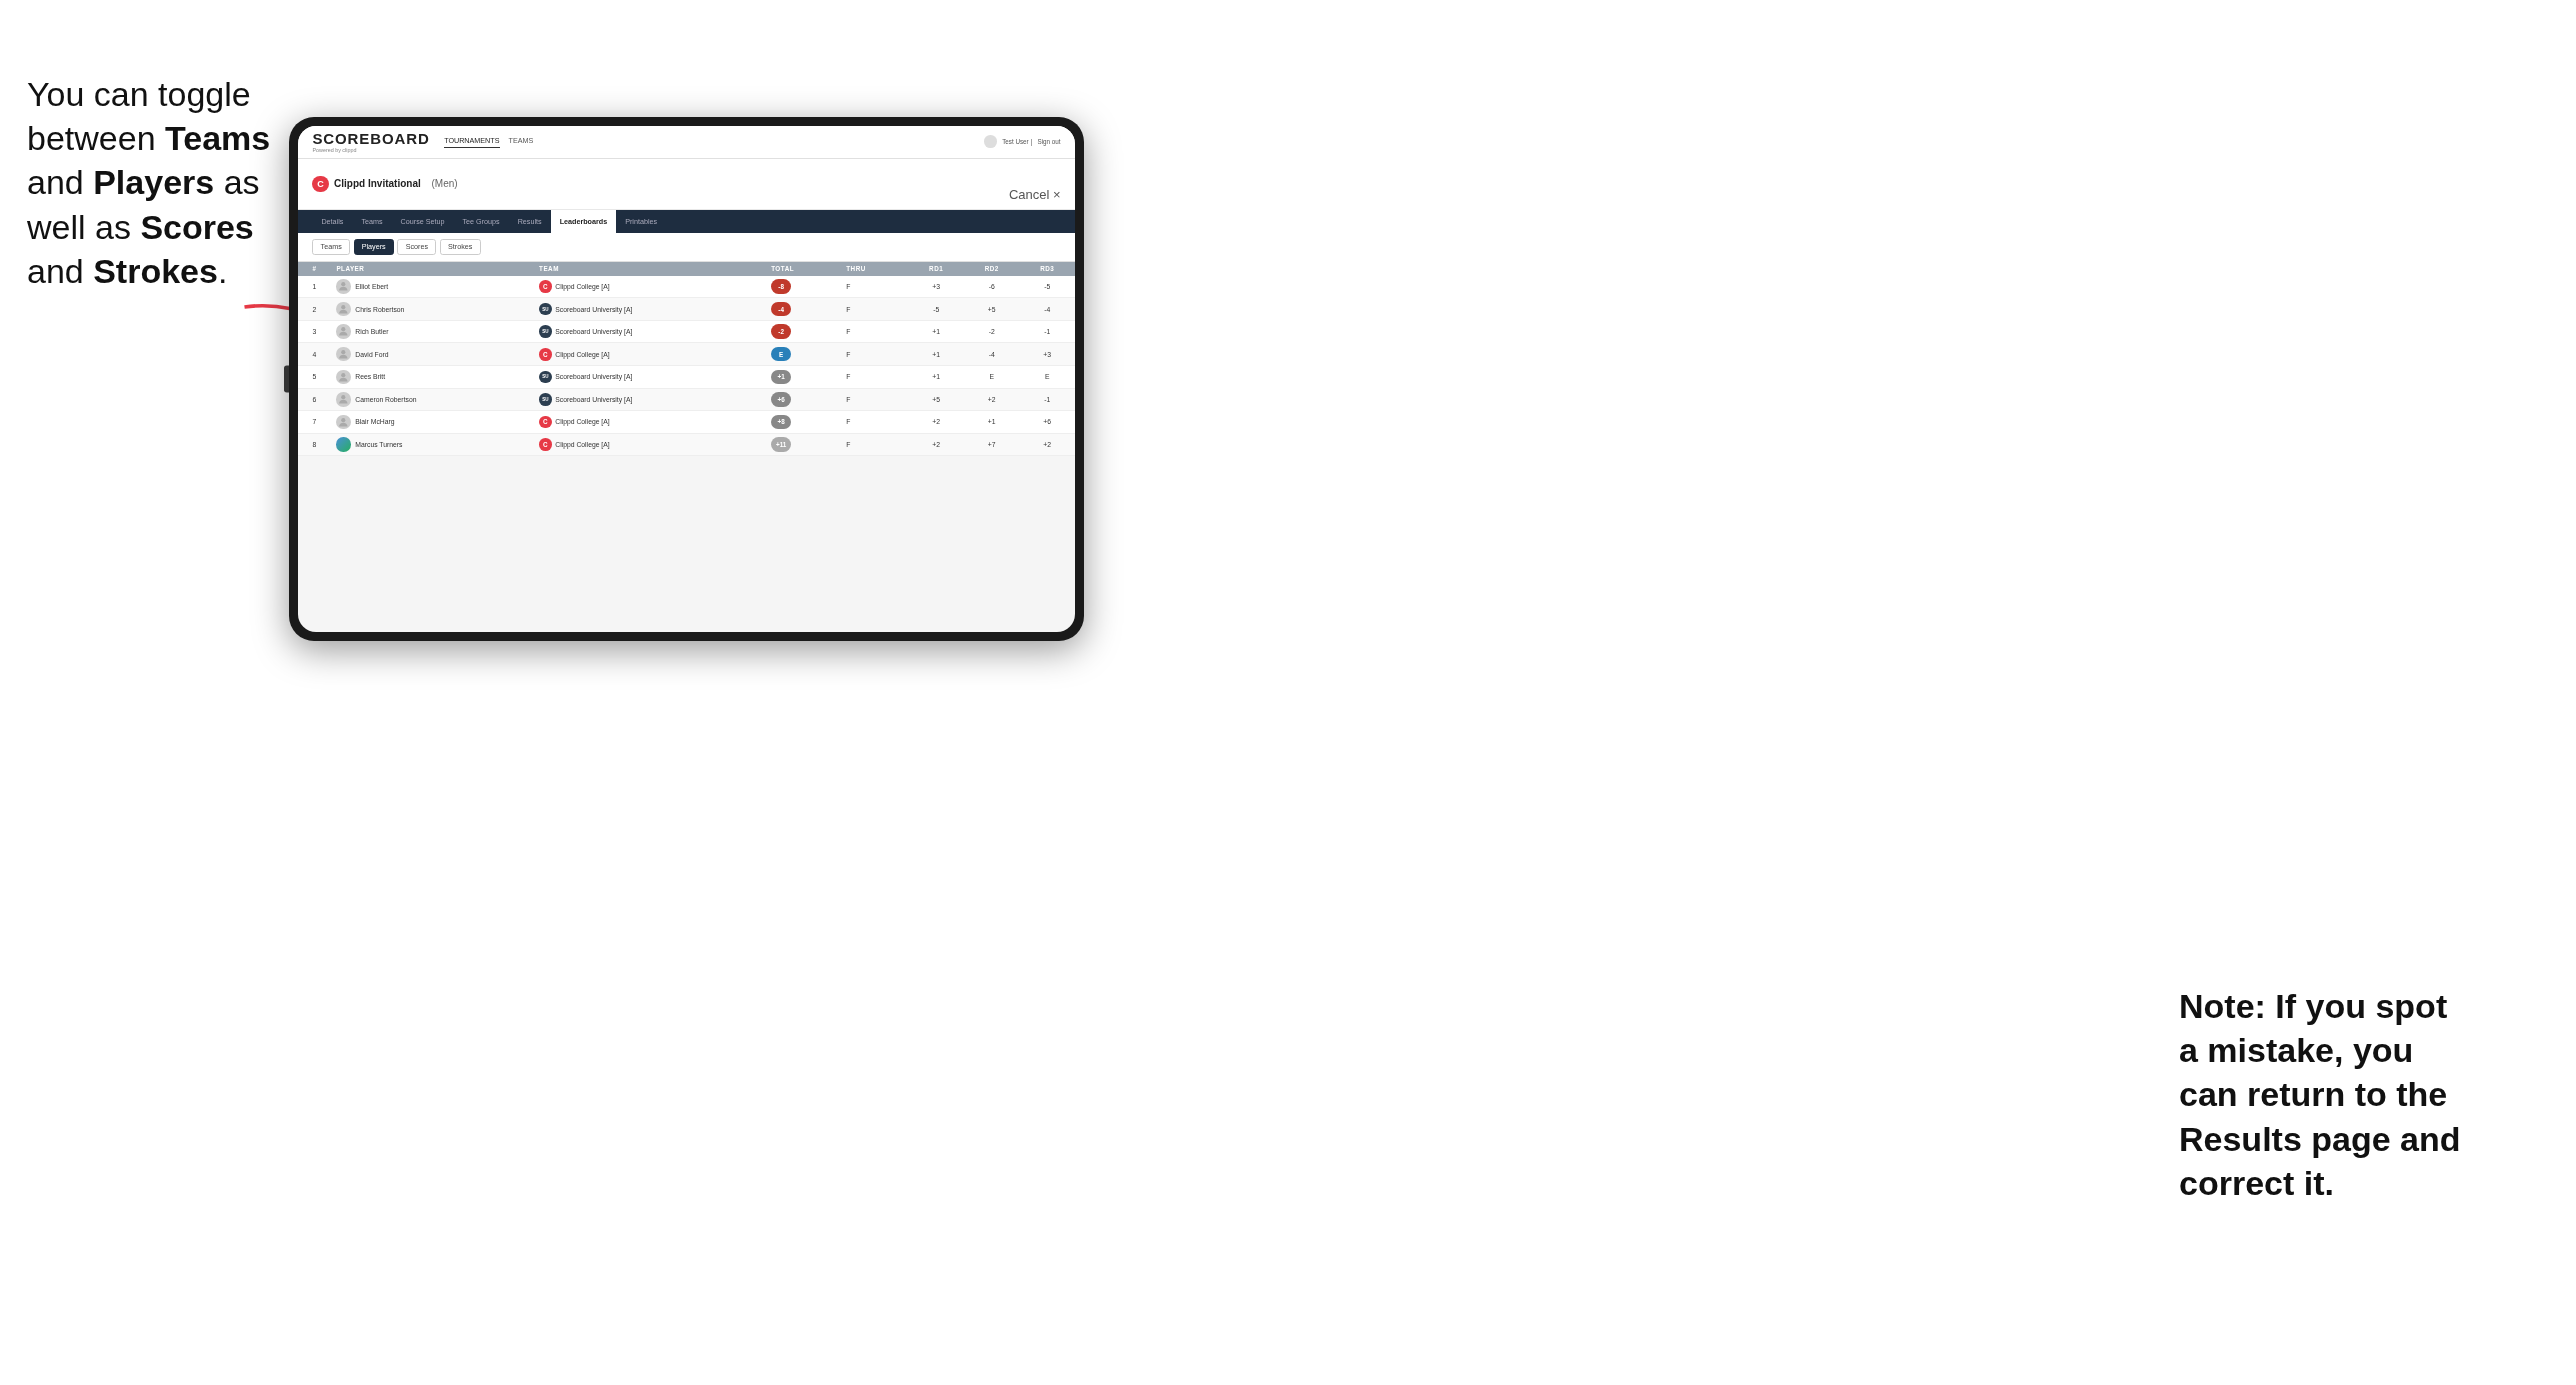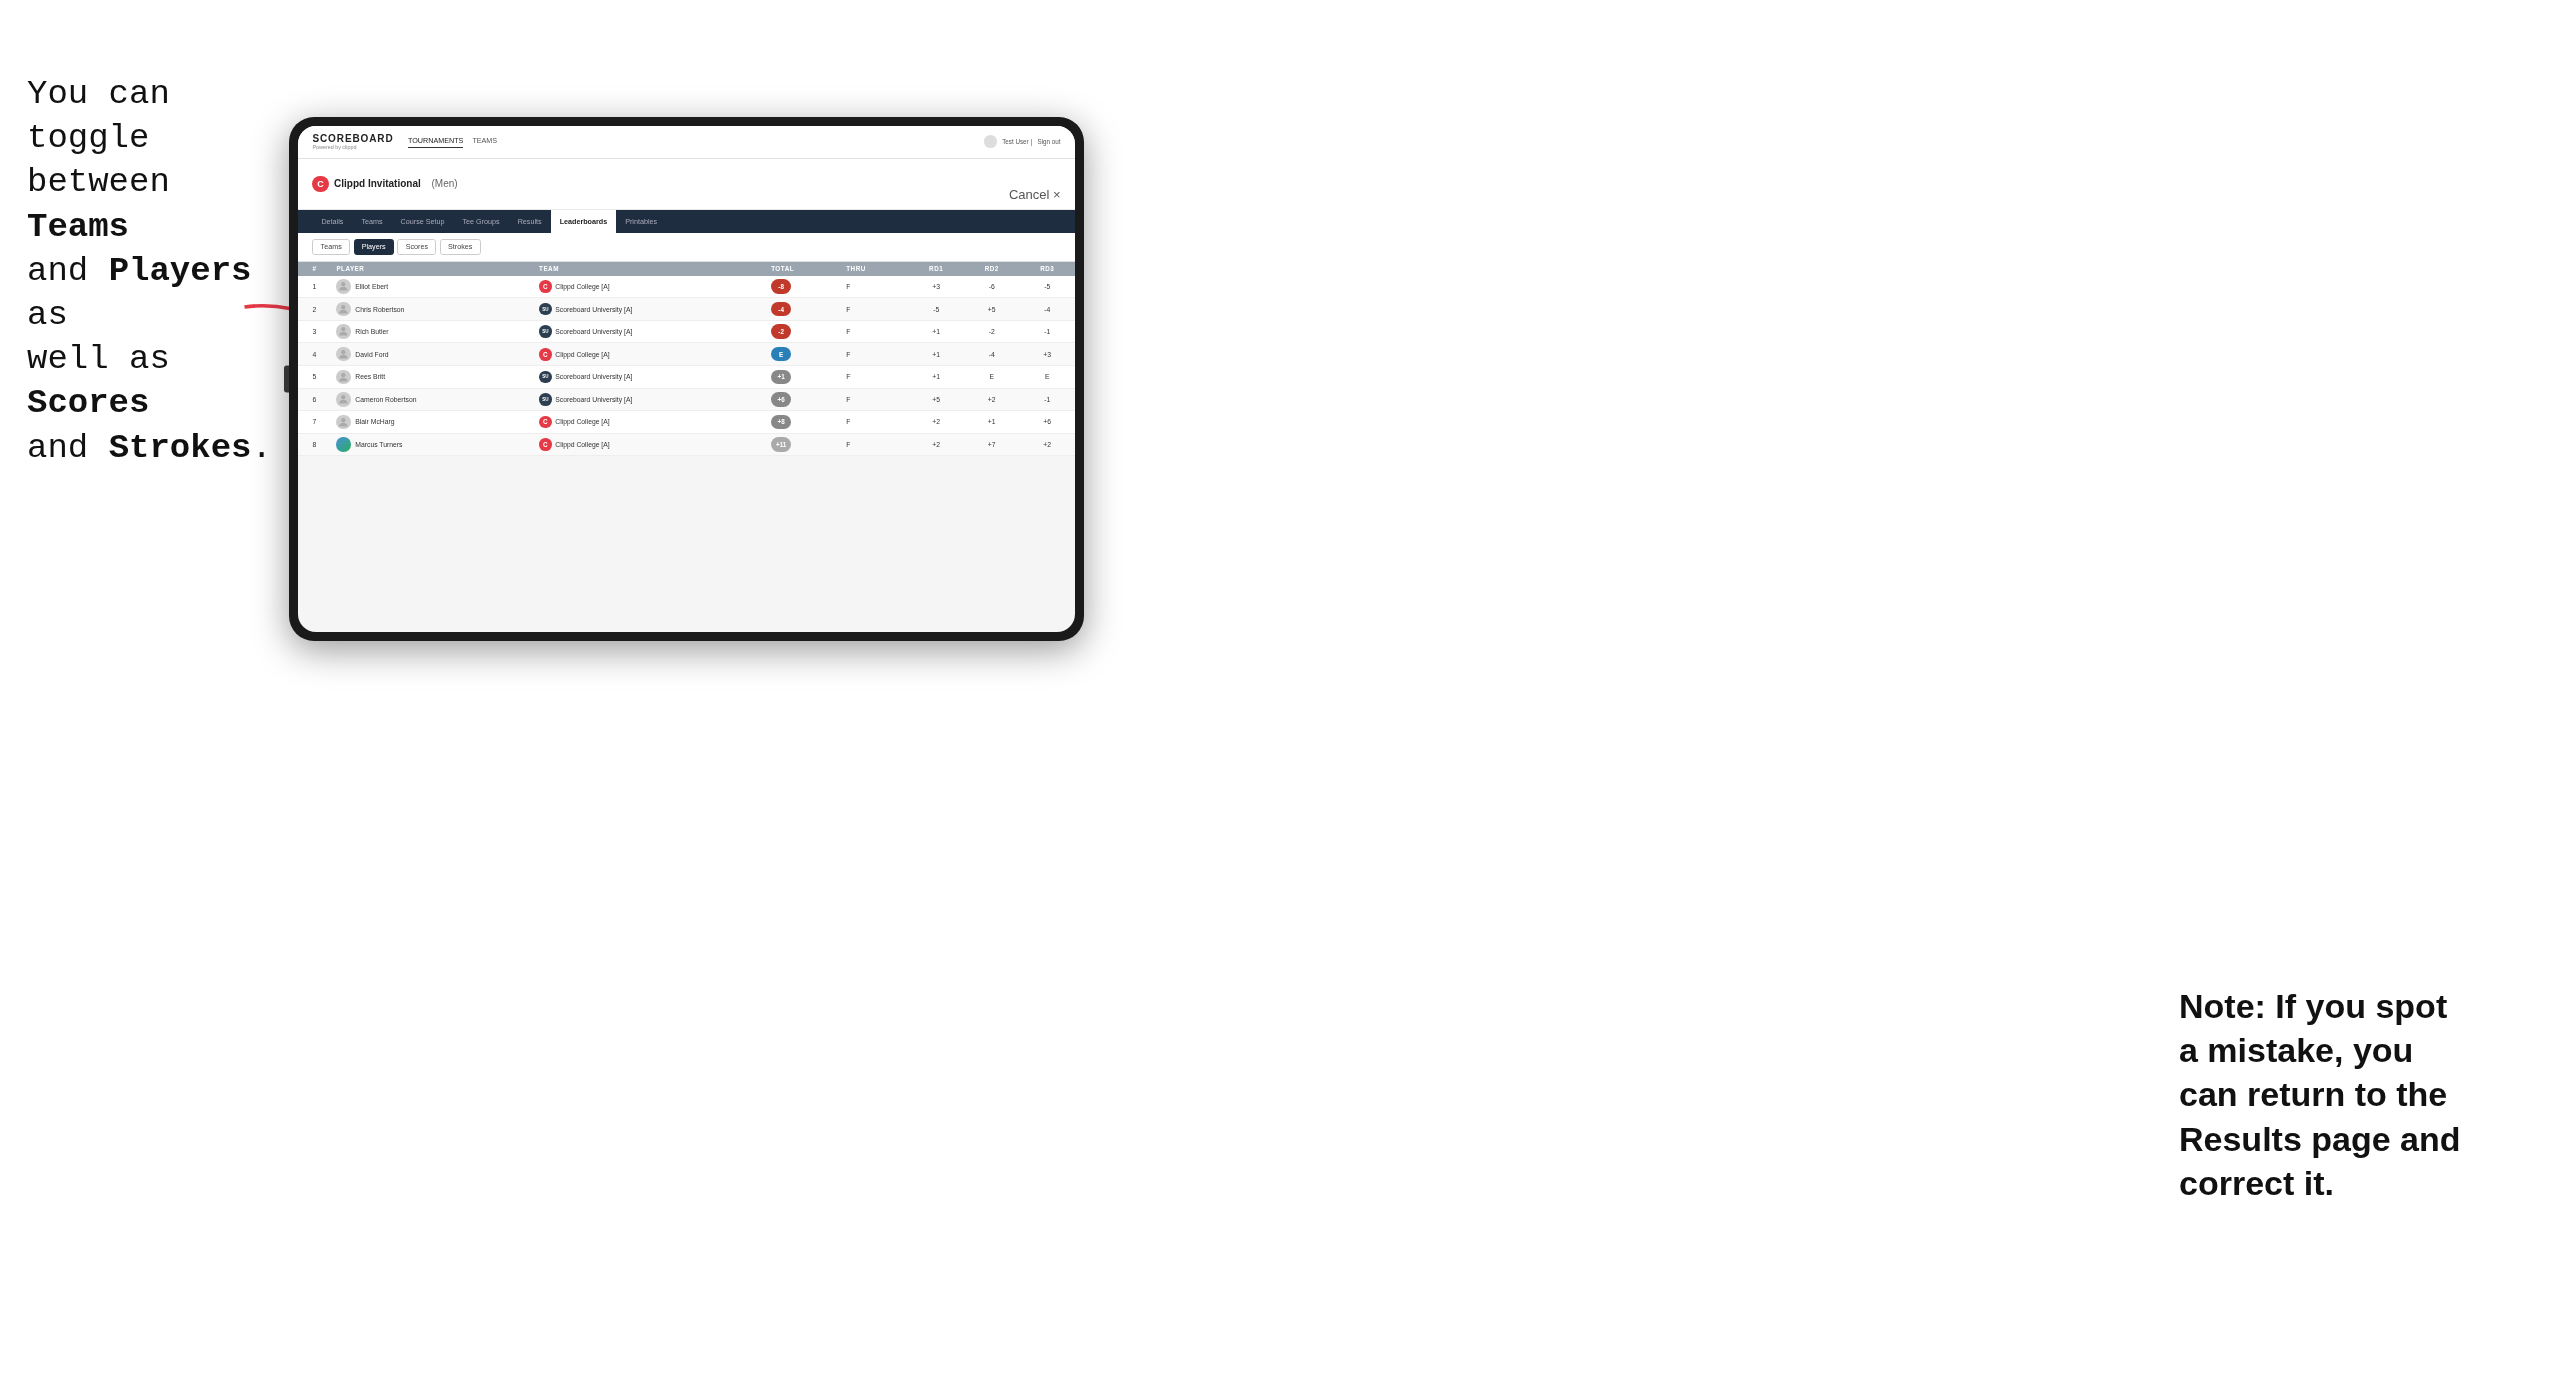--- a/index.html
+++ b/index.html
@@ -14,21 +14,20 @@
 
     
     .left-annotation {
       position: absolute;
       left: 27px;
       top: 72px;
       width: 253px;
       font-size: 34px;
       line-height: 1.3;
       color: #111;
-      font-family: Liberation Mono, monospace;
     }
     .left-annotation strong { font-weight: 800; }
 
     
     .right-annotation {
       position: absolute;
       right: 36px;
       bottom: 181px;
       width: 361px;
       font-size: 34px;
@@ -68,21 +67,21 @@
       padding: 0 14.4px;
       height: 32.5px;
     }
 
     .scoreboard-logo {
       display: flex;
       flex-direction: column;
       margin-right: 14.4px;
     }
     .scoreboard-logo .logo-title {
-      font-size: 10px;
+      font-size: 15px;
       font-weight: 800;
       letter-spacing: 0.9px;
       color: #222;
       text-transform: uppercase;
     }
     .scoreboard-logo .logo-sub {
       font-size: 5.4px;
       color: #888;
     }
 

